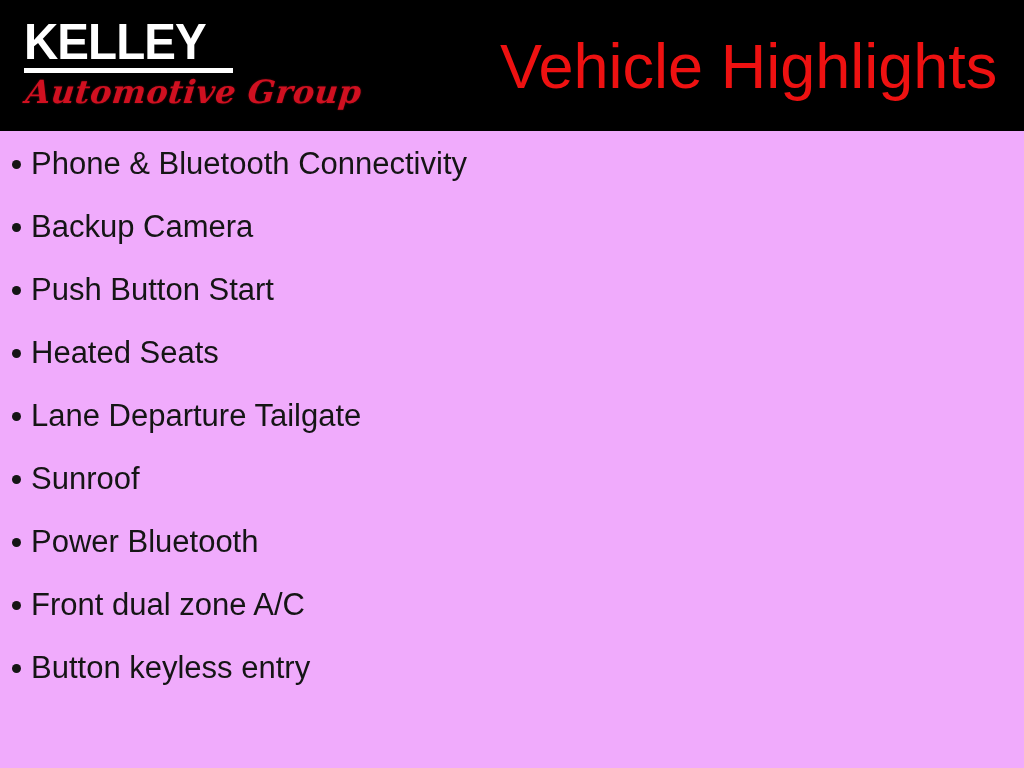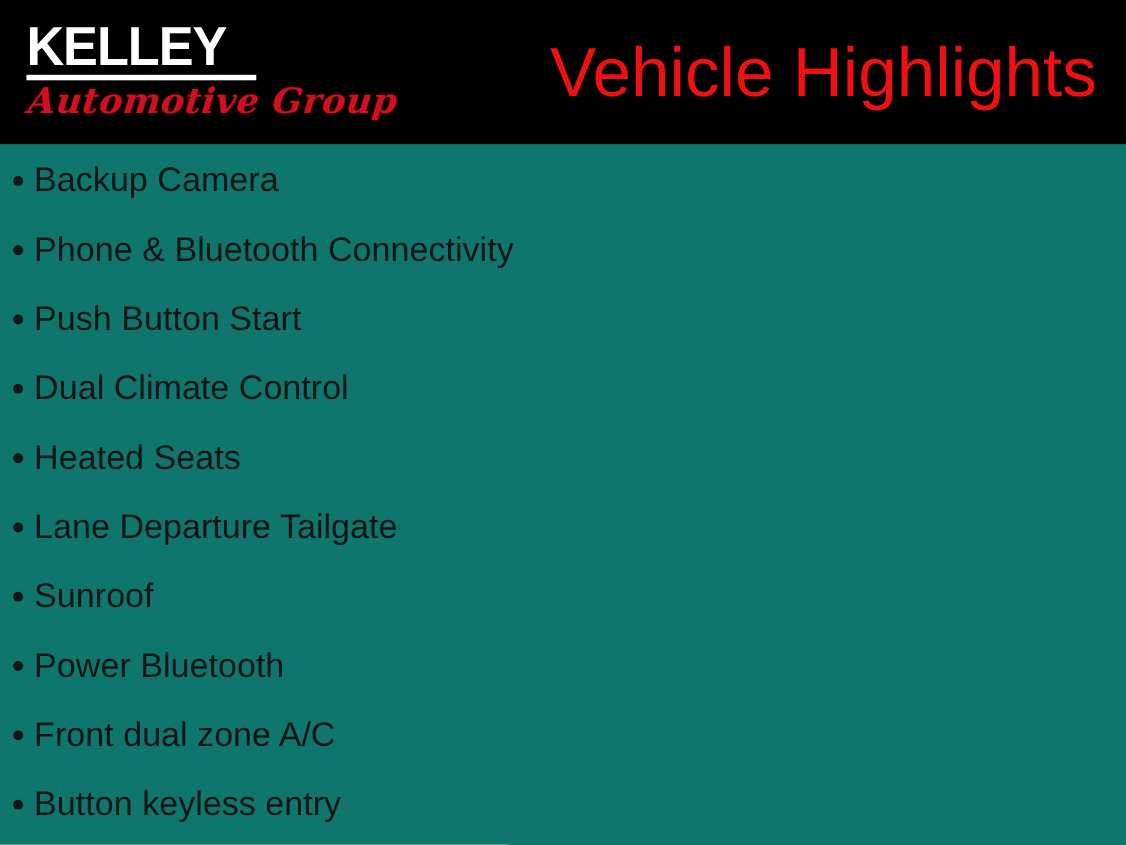--- a/index.html
+++ b/index.html
@@ -11,21 +11,21 @@
     height: 768px;
     background: #efefef;
     font-family: "Liberation Sans", sans-serif;
     overflow: hidden;
   }
 
   .slide {
     position: relative;
     width: 1024px;
     height: 768px;
-    background: #0f766e;
+    background: #f0abfc;
   }
 
   
   .header {
     position: absolute;
     left: 0;
     top: 0;
     width: 1024px;
     height: 131px;
     background: #000000;
@@ -148,37 +148,33 @@
     </div>
 
     <div class="header-title">Vehicle Highlights</div>
 
   </div>
 
   <ul class="highlights">
 
     <li class="highlight-item">
       <span class="bullet"></span>
+      <span>Phone &amp; Bluetooth Connectivity</span>
+    </li>
+
+    <li class="highlight-item">
+      <span class="bullet"></span>
       <span>Backup Camera</span>
     </li>
 
     <li class="highlight-item">
       <span class="bullet"></span>
-      <span>Phone &amp; Bluetooth Connectivity</span>
-    </li>
-
-    <li class="highlight-item">
-      <span class="bullet"></span>
       <span>Push Button Start</span>
     </li>
 
-    <li class="highlight-item">
-      <span class="bullet"></span>
-      <span>Dual Climate Control</span>
-    </li>
 
     <li class="highlight-item">
       <span class="bullet"></span>
       <span>Heated Seats</span>
     </li>
 
     <li class="highlight-item">
       <span class="bullet"></span>
       <span>Lane Departure Tailgate</span>
     </li>

